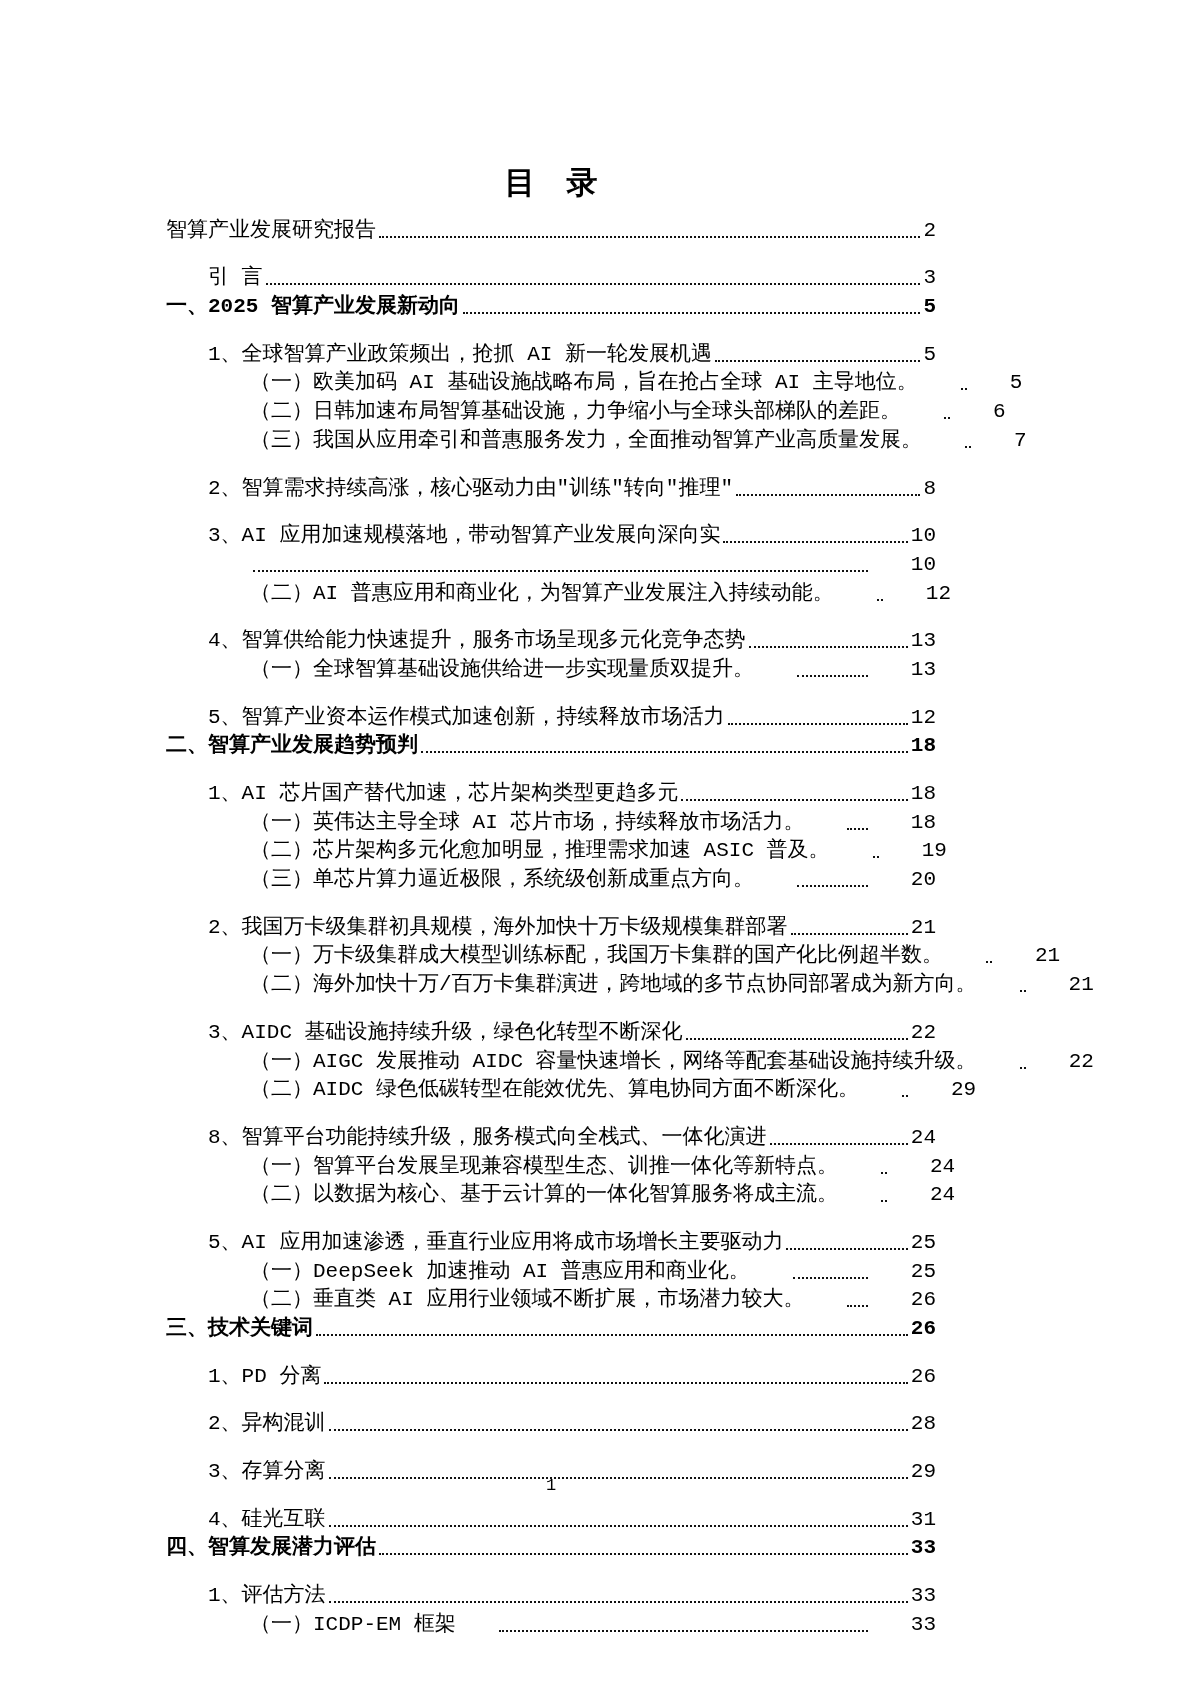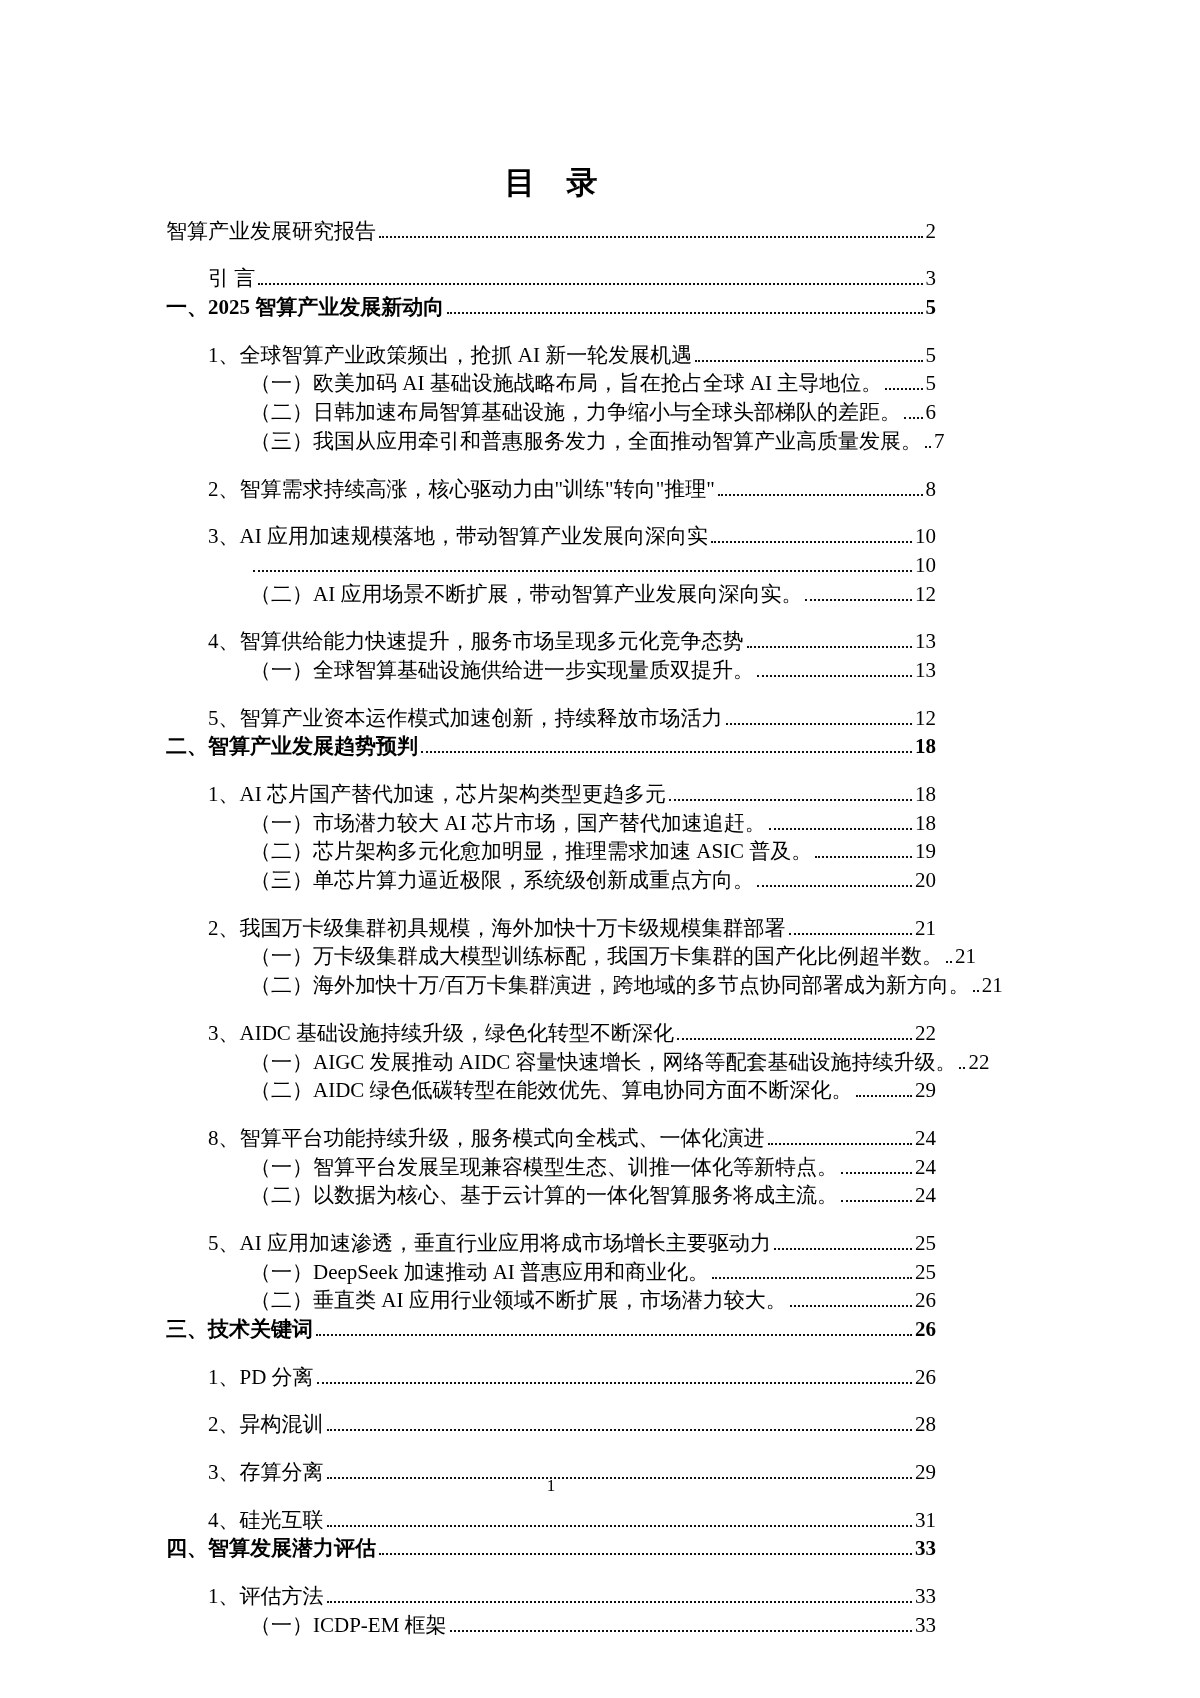--- a/index.html
+++ b/index.html
@@ -4,21 +4,21 @@
 <style>
   * { box-sizing: border-box; }
   html, body { margin: 0; padding: 0; background: #ffffff; }
   .page {
     width: 1200px;
     height: 1698px;
     background: #ffffff;
     position: relative;
     margin: 0 auto;
     overflow: hidden;
-    font-family: Liberation Serif, serif;
+    font-family: Liberation Mono, monospace;
     color: #000000;
   }
   .doc-title {
     position: absolute;
     top: 162px;
     left: 166px;
     width: 770px;
     text-align: center;
     font-size: 31px;
     font-weight: 700;
@@ -32,21 +32,21 @@
   .toc-entry {
     display: flex;
     flex-wrap: nowrap;
     align-items: flex-end;
     height: 28.7px;
     font-size: 21px;
   }
   .toc-entry.bold { font-weight: 700; }
   .lvl-0 { padding-left: 0; }
   .lvl-1 { padding-left: 42px; margin-top: 19px; }
-  .lvl-2 { padding-left: 84px; }
+  .lvl-2 { padding-left: 84px; gap: 40px; }
   .toc-label {
     white-space: nowrap;
     flex: 0 0 auto;
     line-height: 24px;
   }
   .toc-dots {
     flex: 1 1 auto;
     min-width: 6px;
     border-bottom: 2px dotted #111111;
     margin: 0 3px 5px 3px;
@@ -115,21 +115,21 @@
       <div class="toc-entry lvl-1">
         <span class="toc-label">3、AI 应用加速规模落地，带动智算产业发展向深向实</span>
         <span class="toc-dots"></span>
         <span class="toc-page">10</span>
       </div>
       <div class="toc-entry lvl-2">
         <span class="toc-dots"></span>
         <span class="toc-page">10</span>
       </div>
       <div class="toc-entry lvl-2">
-        <span class="toc-label">（二）AI 应用场景不断扩展，带动智算产业发展向深向实。</span>
+        <span class="toc-label">（二）AI 普惠应用和商业化，为智算产业发展注入持续动能。</span>
         <span class="toc-dots"></span>
         <span class="toc-page">12</span>
       </div>
       <div class="toc-entry lvl-1">
         <span class="toc-label">4、智算供给能力快速提升，服务市场呈现多元化竞争态势</span>
         <span class="toc-dots"></span>
         <span class="toc-page">13</span>
       </div>
       <div class="toc-entry lvl-2">
         <span class="toc-label">（一）全球智算基础设施供给进一步实现量质双提升。</span>
@@ -145,21 +145,21 @@
         <span class="toc-label">二、智算产业发展趋势预判</span>
         <span class="toc-dots"></span>
         <span class="toc-page">18</span>
       </div>
       <div class="toc-entry lvl-1">
         <span class="toc-label">1、AI 芯片国产替代加速，芯片架构类型更趋多元</span>
         <span class="toc-dots"></span>
         <span class="toc-page">18</span>
       </div>
       <div class="toc-entry lvl-2">
-        <span class="toc-label">（一）市场潜力较大 AI 芯片市场，国产替代加速追赶。</span>
+        <span class="toc-label">（一）英伟达主导全球 AI 芯片市场，持续释放市场活力。</span>
         <span class="toc-dots"></span>
         <span class="toc-page">18</span>
       </div>
       <div class="toc-entry lvl-2">
         <span class="toc-label">（二）芯片架构多元化愈加明显，推理需求加速 ASIC 普及。</span>
         <span class="toc-dots"></span>
         <span class="toc-page">19</span>
       </div>
       <div class="toc-entry lvl-2">
         <span class="toc-label">（三）单芯片算力逼近极限，系统级创新成重点方向。</span>

